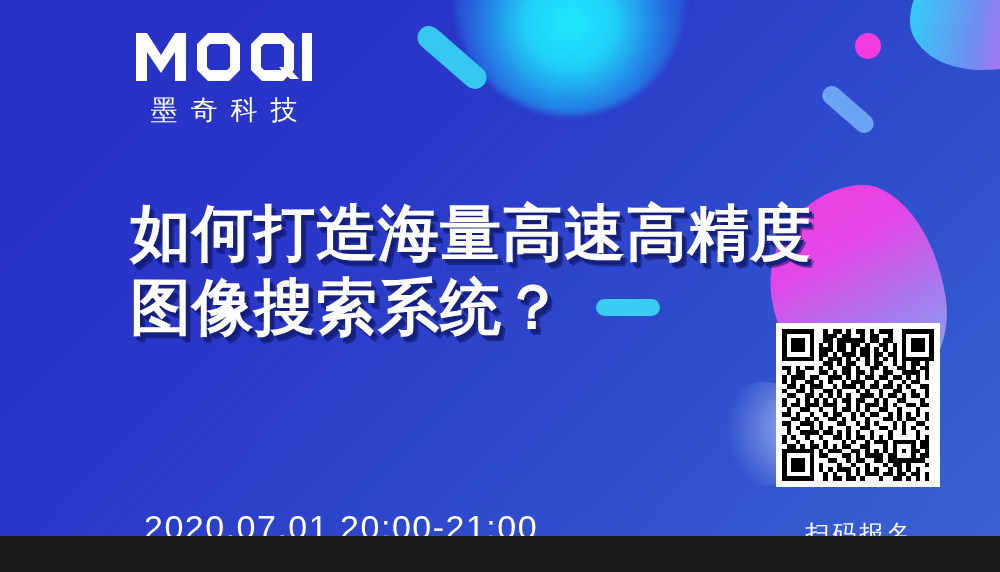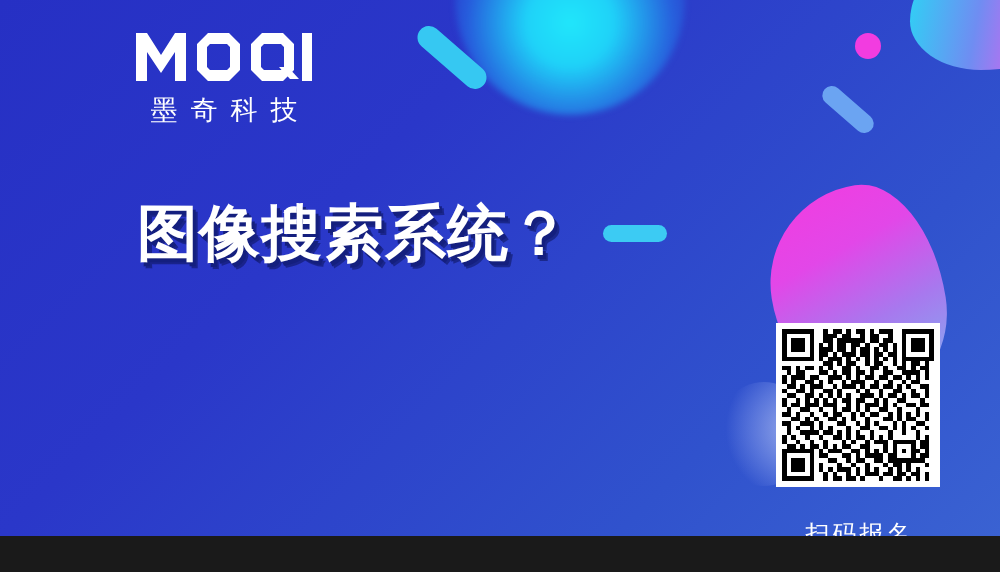--- a/index.html
+++ b/index.html
@@ -100,21 +100,20 @@
     font-size: 61px;
     font-weight: 700;
     line-height: 74px;
     letter-spacing: 1px;
     white-space: nowrap;
     text-shadow: 3px 4px 0 #141f7e, 5px 6px 0 rgba(12,20,90,0.55);
   }
   .headline-row2 {
     display: flex;
     align-items: center;
-    margin-left: 7px;
   }
   .dash-accent {
     display: inline-block;
     width: 64px; height: 17px;
     border-radius: 999px;
     background: #3ccbf3;
     margin-left: 32px;
     flex: none;
   }
 
@@ -196,27 +195,29 @@
       <path d="M126,2 L147,2 L158,13 L158,39 L147,50 L126,50 L115,39 L115,13 Z
                M128,13 L125,16 L125,36 L128,39 L145,39 L148,36 L148,16 L145,13 Z"></path>
       <polygon points="143,36 152,36 163,48 154,48"></polygon>
 
       <rect x="166" y="2" width="10" height="48"></rect>
     </svg>
     <div class="logo-cn">墨奇科技</div>
   </div>
 
   <div class="headline">
+    <div class="headline-line">如何打造海量高速高精度</div>
     <div class="headline-row2">
       <span class="headline-line">图像搜索系统？</span>
       <span class="dash-accent"></span>
     </div>
   </div>
 
 
+  <div class="date-text">2020.07.01 20:00-21:00</div>
 
   <div class="qr-wrap">
     <svg viewBox="0 0 33 33" shape-rendering="crispEdges">
       <rect width="33" height="33" fill="#ffffff"></rect>
       <g fill="#000000">
 
         <path d="M0,0h7v7h-7z M1,1v5h5v-5z"></path>
           <rect x="2" y="2" width="3" height="3"></rect>
 
         <path d="M26,0h7v7h-7z M27,1v5h5v-5z"></path>

